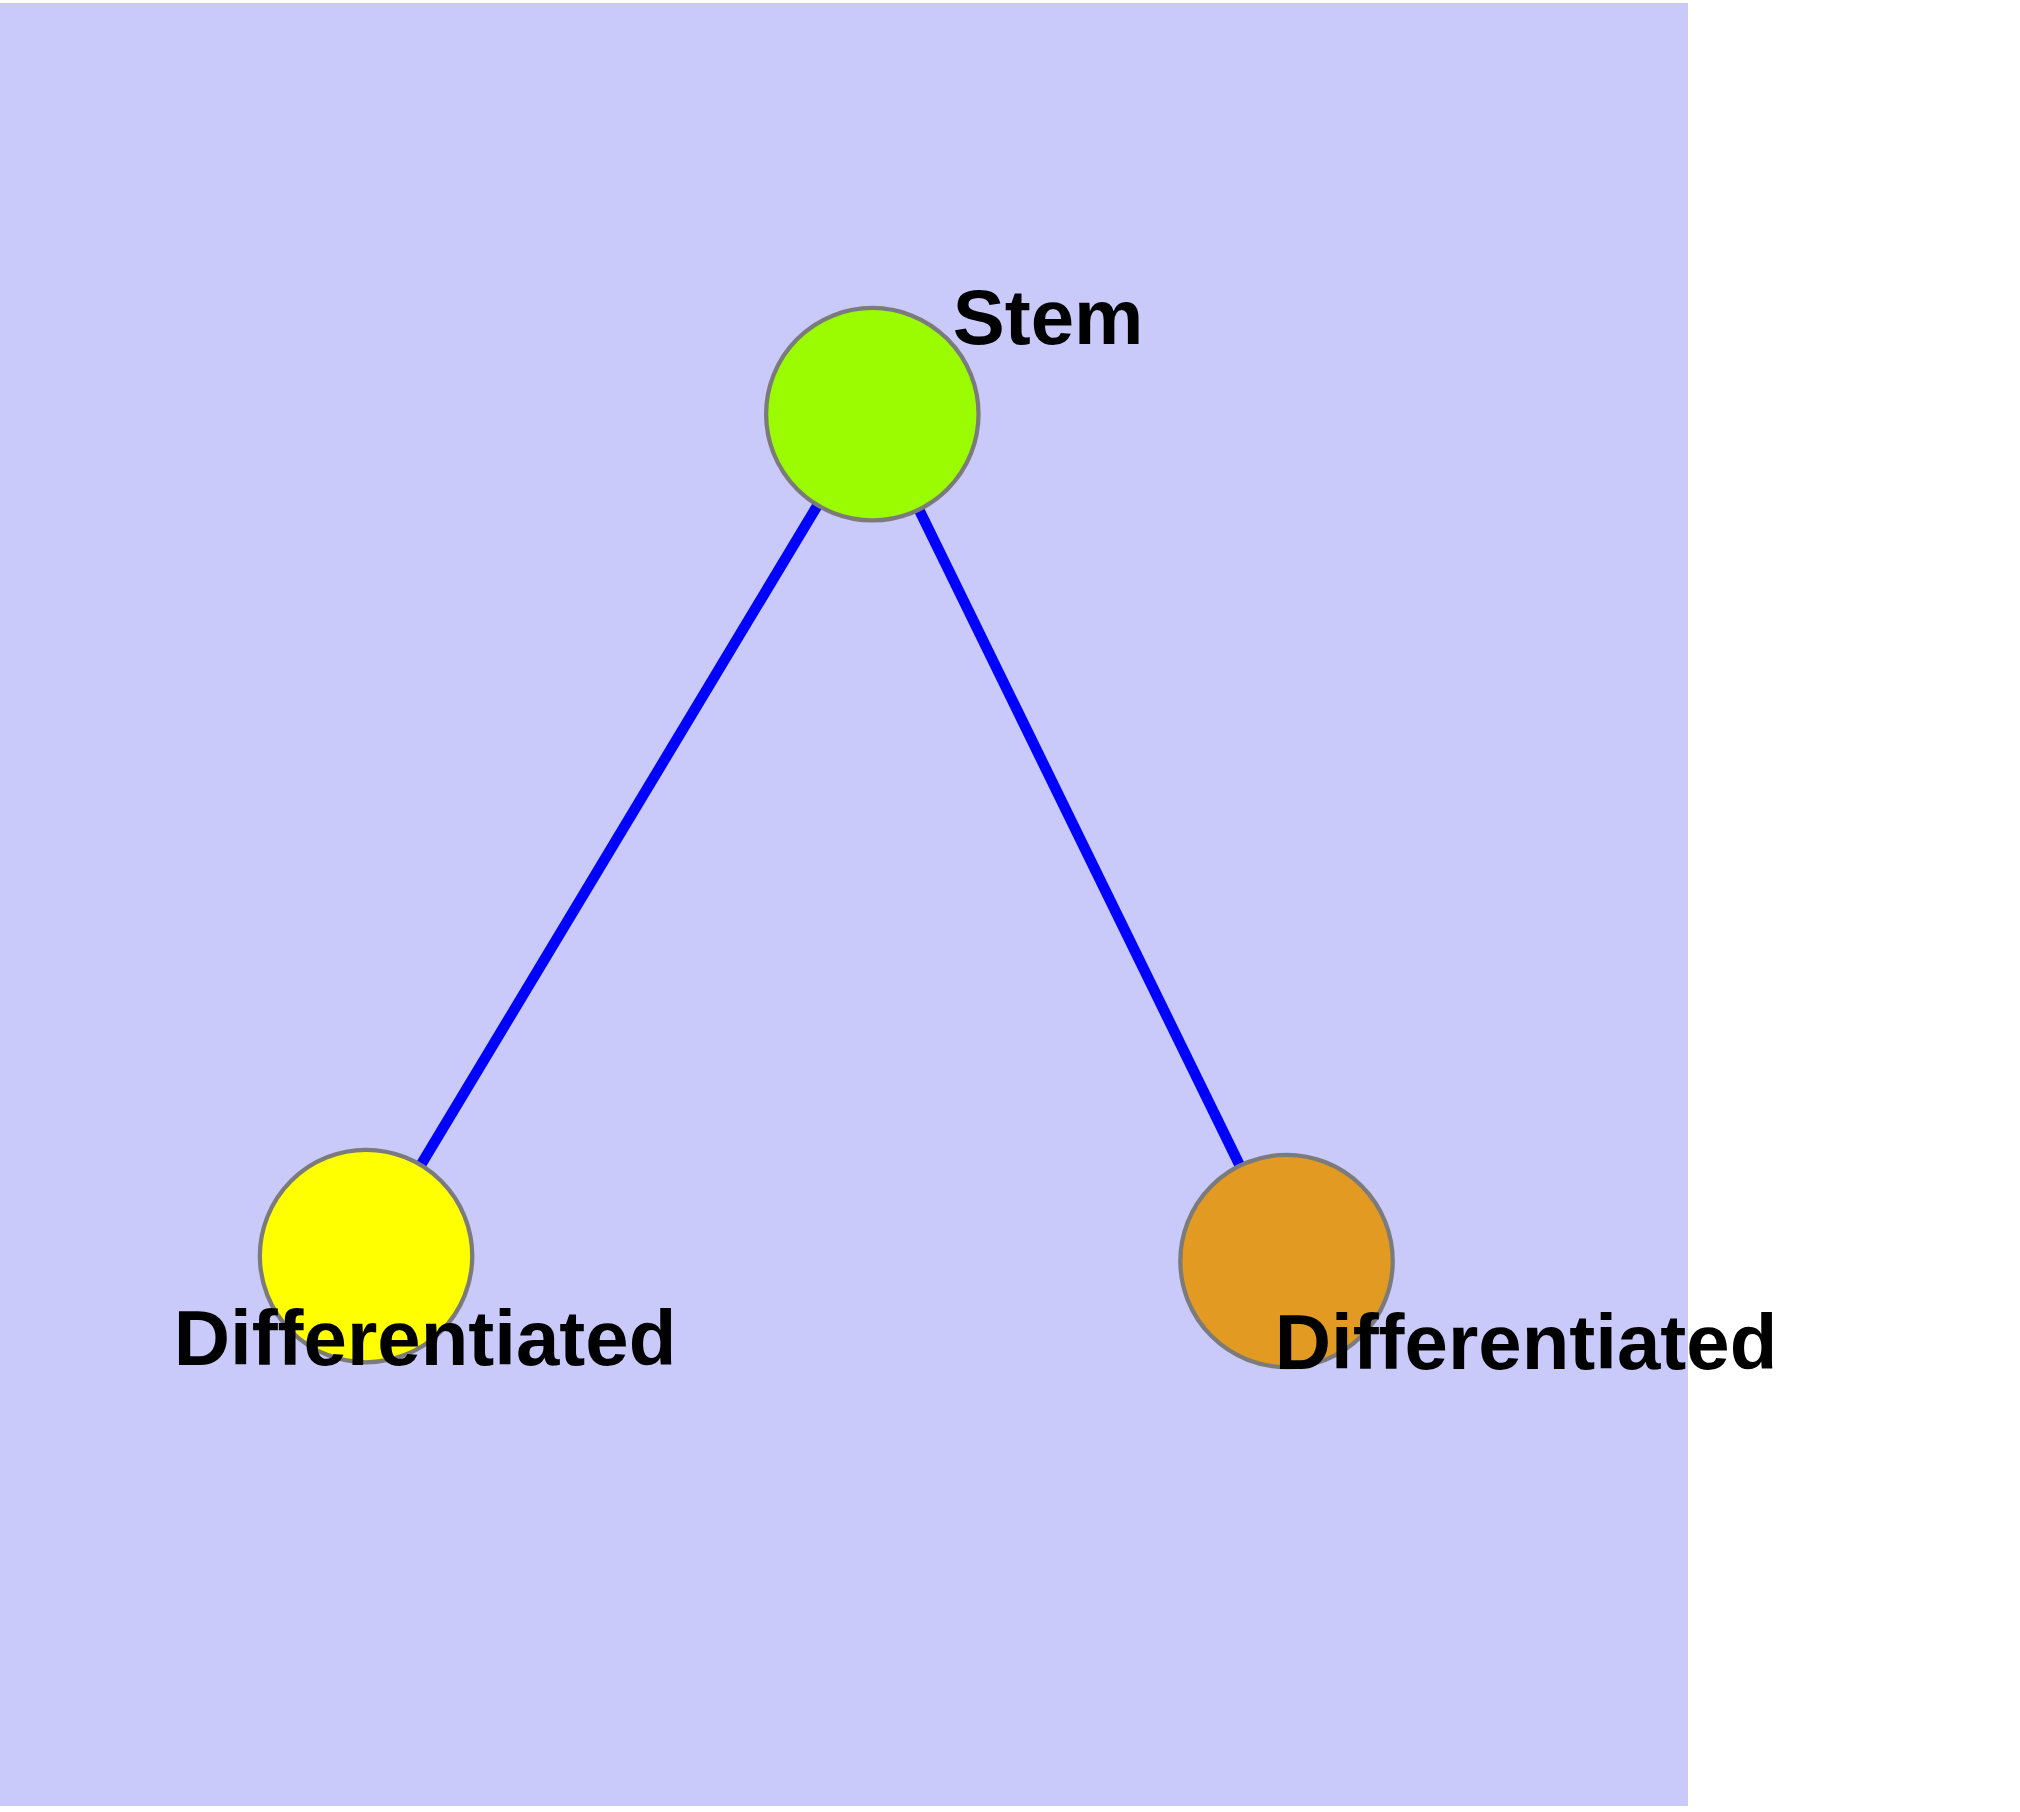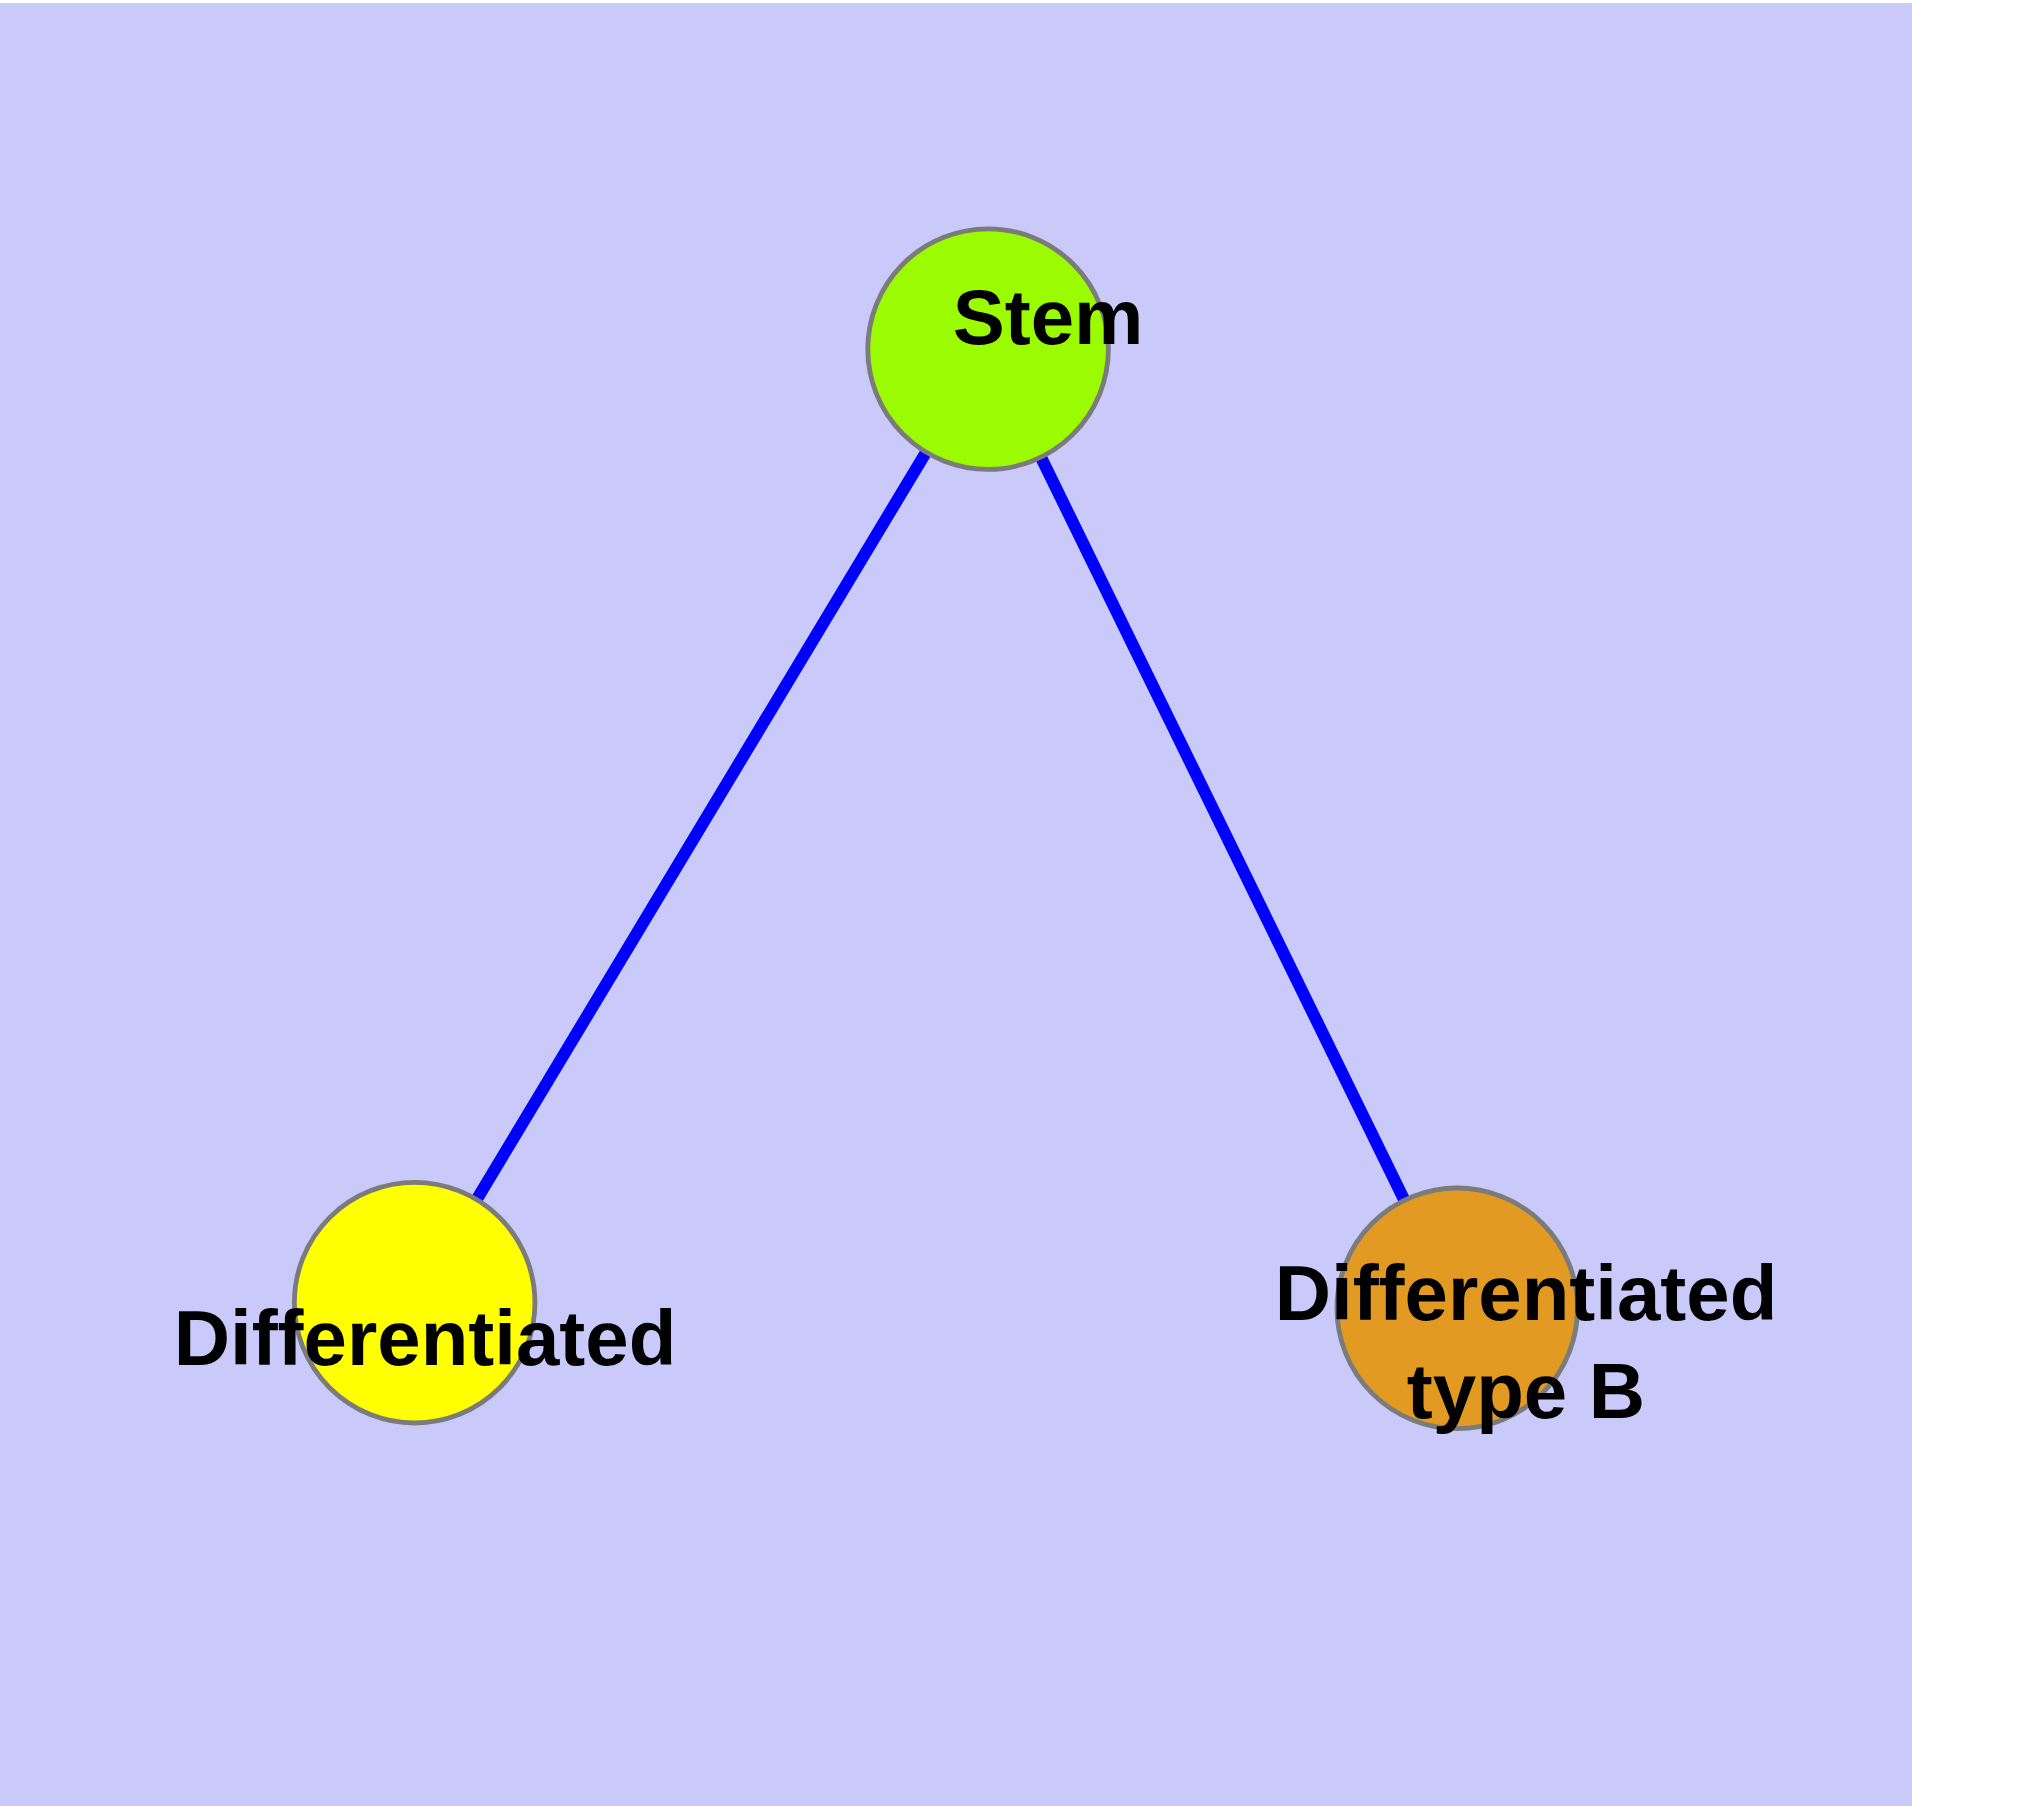--- a/index.html
+++ b/index.html
@@ -7,21 +7,21 @@
     padding: 0;
     width: 2021px;
     height: 1812px;
     overflow: hidden;
     font-family: "Liberation Sans", sans-serif;
   }
   .canvas {
     position: absolute;
     top: 2.5px;
     left: 0;
-    width: 1912px;
+    width: 1688px;
     height: 1803px; 
   }
   .graph-svg {
     position: absolute;
     top: 0;
     left: 0;
     width: 100%;
     height: 100%;
   }
   .edge {
@@ -61,17 +61,16 @@
   <div class="node-label" style="left: 1048px; top: 314px; color: rgb(0, 0, 0);">
     <span>Stem</span>
   </div>
 
   <div class="node-label" style="left: 425px; top: 1335px; color: rgb(0, 0, 0);">
     <span>Differentiated</span>
   </div>
 
   <div class="node-label" style="left: 1526px; top: 1339px; color: rgb(0, 0, 0);">
     <span>Differentiated</span>
-    <span>type B</span>
   </div>
 
 </div>
 
 
 </body></html>

